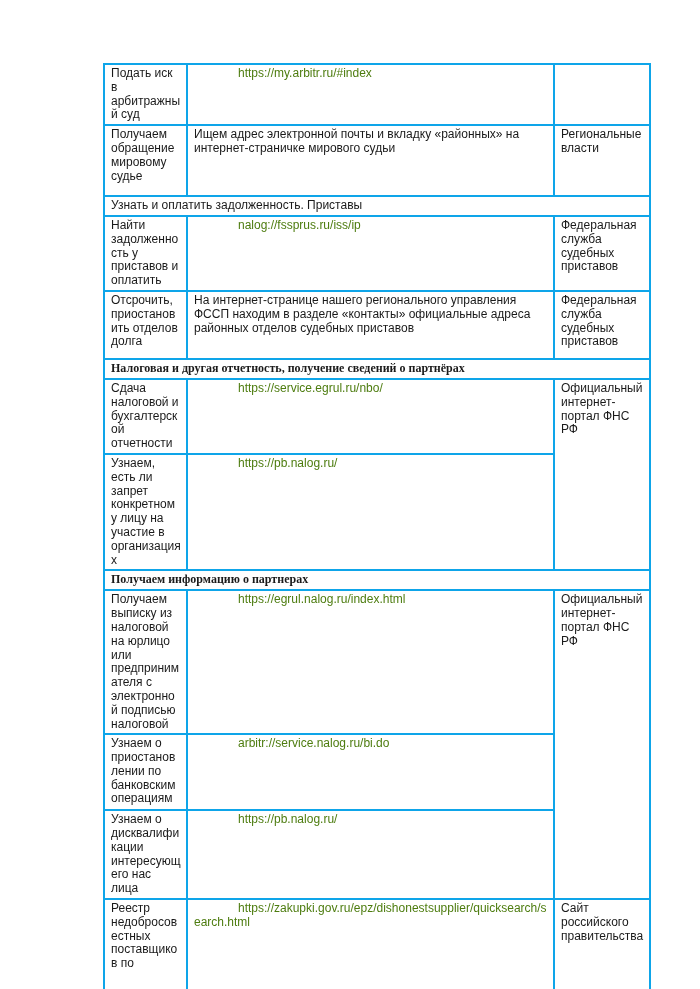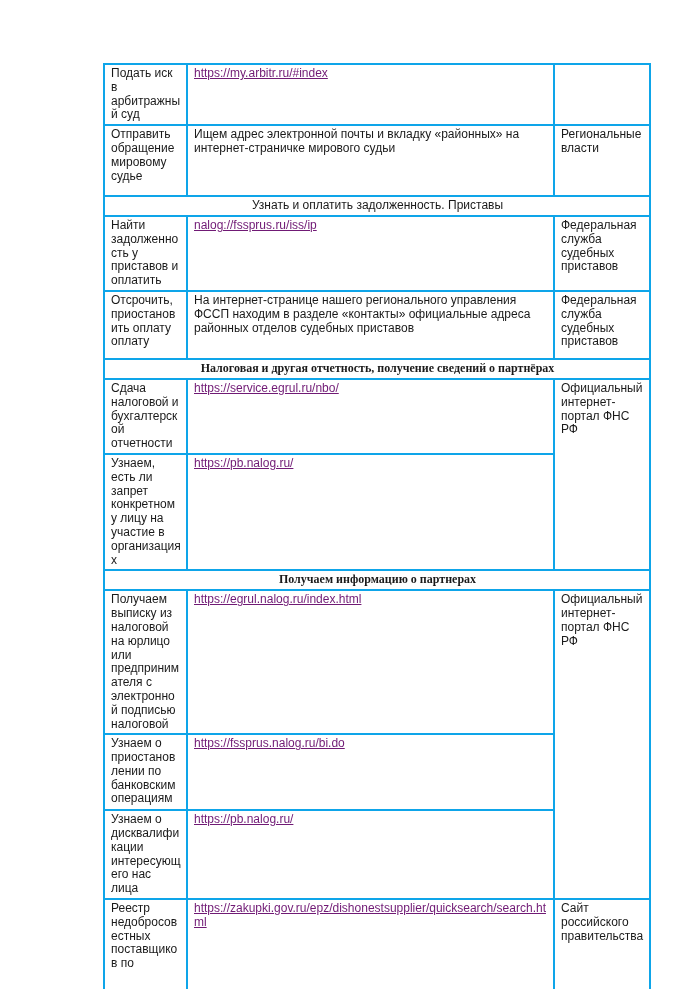--- a/index.html
+++ b/index.html
@@ -21,29 +21,29 @@
     line-height:13.8px;
   }
   table.doc-table td{
     border:2px solid #0ea5e9;
     vertical-align:top;
     padding:2px 5px 2px 6px;
     overflow-wrap:break-word;
     word-break:break-word;
   }
   td.section-cell{
-    padding-top:1px;padding-bottom:2px;text-align:center;
+    padding-top:1px;padding-bottom:2px;
   }
   tr.bold td{font-weight:bold;font-family:Liberation Serif, serif;}
   a.url{
-    color:#701a75;
-    text-decoration:underline;
+    color:#4d7c0f;
     cursor:pointer;
     overflow-wrap:break-word;
     word-break:break-word;
+    margin-left:44px;
   }
 </style>
 </head>
 <body>
 
 <div class="page">
   <table class="doc-table">
     <colgroup>
       <col style="width:83px">
       <col style="width:367px">
@@ -53,39 +53,39 @@
     <tbody>
         <tr style="height:50px">
       <td>Подать иск в арбитражный суд</td>
       <td>
         <a class="url">https://my.arbitr.ru/#index</a>
       </td>
       <td></td>
     </tr>
 
     <tr style="height:71px">
-      <td>Отправить обращение мировому судье</td>
+      <td>Получаем обращение мировому судье</td>
       <td>Ищем адрес электронной почты и вкладку «районных» на интернет-страничке мирового судьи</td>
       <td>Региональные власти</td>
     </tr>
 
     <tr style="height:17px">
       <td class="section-cell" colspan="3">Узнать и оплатить задолженность. Приставы</td>
     </tr>
 
     <tr style="height:69px">
       <td>Найти задолженность у приставов и оплатить</td>
       <td>
         <a class="url">nalog://fssprus.ru/iss/ip</a>
       </td>
       <td>Федеральная служба судебных приставов</td>
     </tr>
 
     <tr style="height:68px">
-      <td>Отсрочить, приостановить оплату оплату</td>
+      <td>Отсрочить, приостановить отделов долга</td>
       <td>На интернет-странице нашего регионального управления ФССП находим в разделе «контакты» официальные адреса районных отделов судебных приставов</td>
       <td>Федеральная служба судебных приставов</td>
     </tr>
 
     <tr class="bold" style="height:20px">
       <td class="section-cell" colspan="3">Налоговая и другая отчетность, получение сведений о партнёрах</td>
     </tr>
 
     <tr style="height:60px">
       <td>Сдача налоговой и бухгалтерской отчетности</td>
@@ -110,21 +110,21 @@
       <td>Получаем выписку из налоговой на юрлицо или предпринимателя с электронной подписью налоговой</td>
       <td>
         <a class="url">https://egrul.nalog.ru/index.html</a>
       </td>
       <td rowspan="3">Официальный интернет-портал ФНС РФ</td>
     </tr>
 
     <tr style="height:76px">
       <td>Узнаем о приостановлении по банковским операциям</td>
       <td>
-        <a class="url">https://fssprus.nalog.ru/bi.do</a>
+        <a class="url">arbitr://service.nalog.ru/bi.do</a>
       </td>
     </tr>
 
     <tr style="height:84px">
       <td>Узнаем о дисквалификации интересующего нас лица</td>
       <td>
         <a class="url">https://pb.nalog.ru/</a>
       </td>
     </tr>
 

